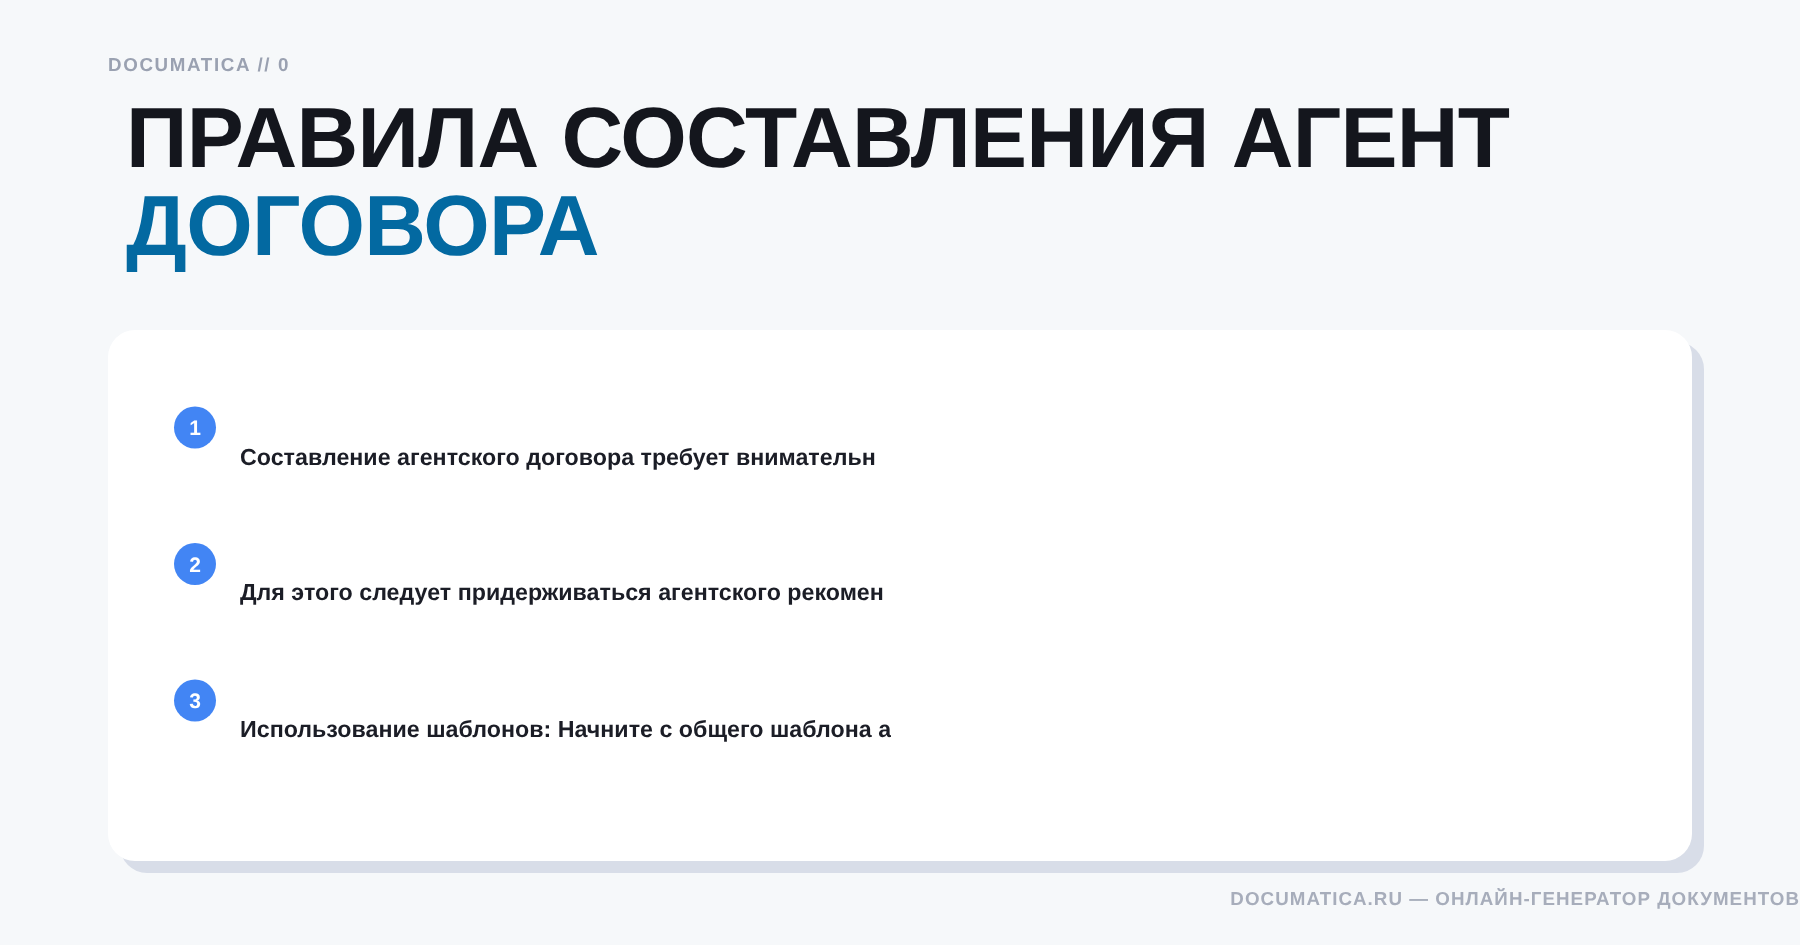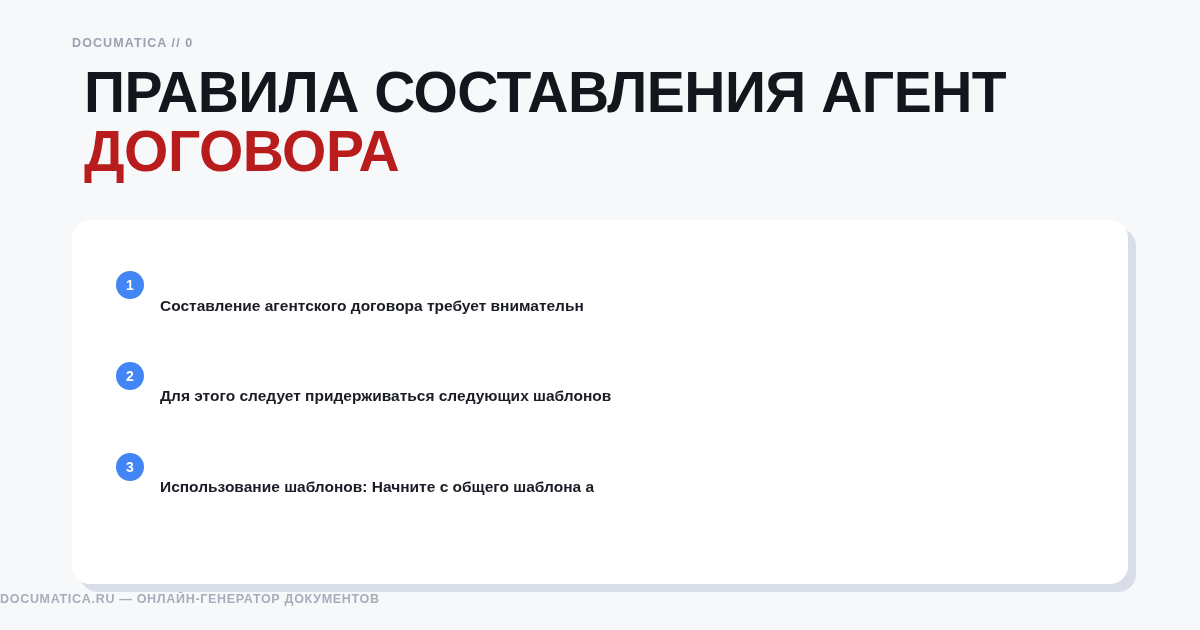--- a/index.html
+++ b/index.html
@@ -39,21 +39,21 @@
   .title {
     margin: 12px;
     font-size: 57px;
     line-height: 1.04;
     font-weight: 700;
     letter-spacing: -0.5px;
     color: #14161d;
     text-transform: uppercase;
   }
   .title .accent {
-    color: #b91c1c;
+    color: #0369a1;
     display: block;
   }
 
   
   .card-wrap {
     position: relative;
     margin: 26px 72px 0 72px;
     flex: 1 1 auto;
   }
   .card-shadow {
@@ -111,22 +111,22 @@
     font-weight: 700;
     color: #1b1d26;
     line-height: 1.35;
     white-space: nowrap;
     overflow: hidden;
     margin-top: 42px;
   }
 
   
   .footer {
-    text-align: left;
-    padding: 8px 0 24px 0;
+    text-align: right;
+    padding: 18px 0 24px 0;
     font-size: 12.5px;
     letter-spacing: 0.7px;
     font-weight: 700;
     color: #a7adbb;
     text-transform: uppercase;
   }
 </style>
 </head>
 <body>
 
@@ -145,21 +145,21 @@
     <div class="card">
       <ul class="bullet-list">
 
         <li class="bullet-item">
           <span class="badge">1</span>
           <span class="bullet-text">Составление агентского договора требует внимательн</span>
         </li>
 
         <li class="bullet-item">
           <span class="badge">2</span>
-          <span class="bullet-text">Для этого следует придерживаться следующих шаблонов</span>
+          <span class="bullet-text">Для этого следует придерживаться агентского рекомен</span>
         </li>
 
         <li class="bullet-item">
           <span class="badge">3</span>
           <span class="bullet-text">Использование шаблонов: Начните с общего шаблона а</span>
         </li>
 
       </ul>
     </div>
   </div>

